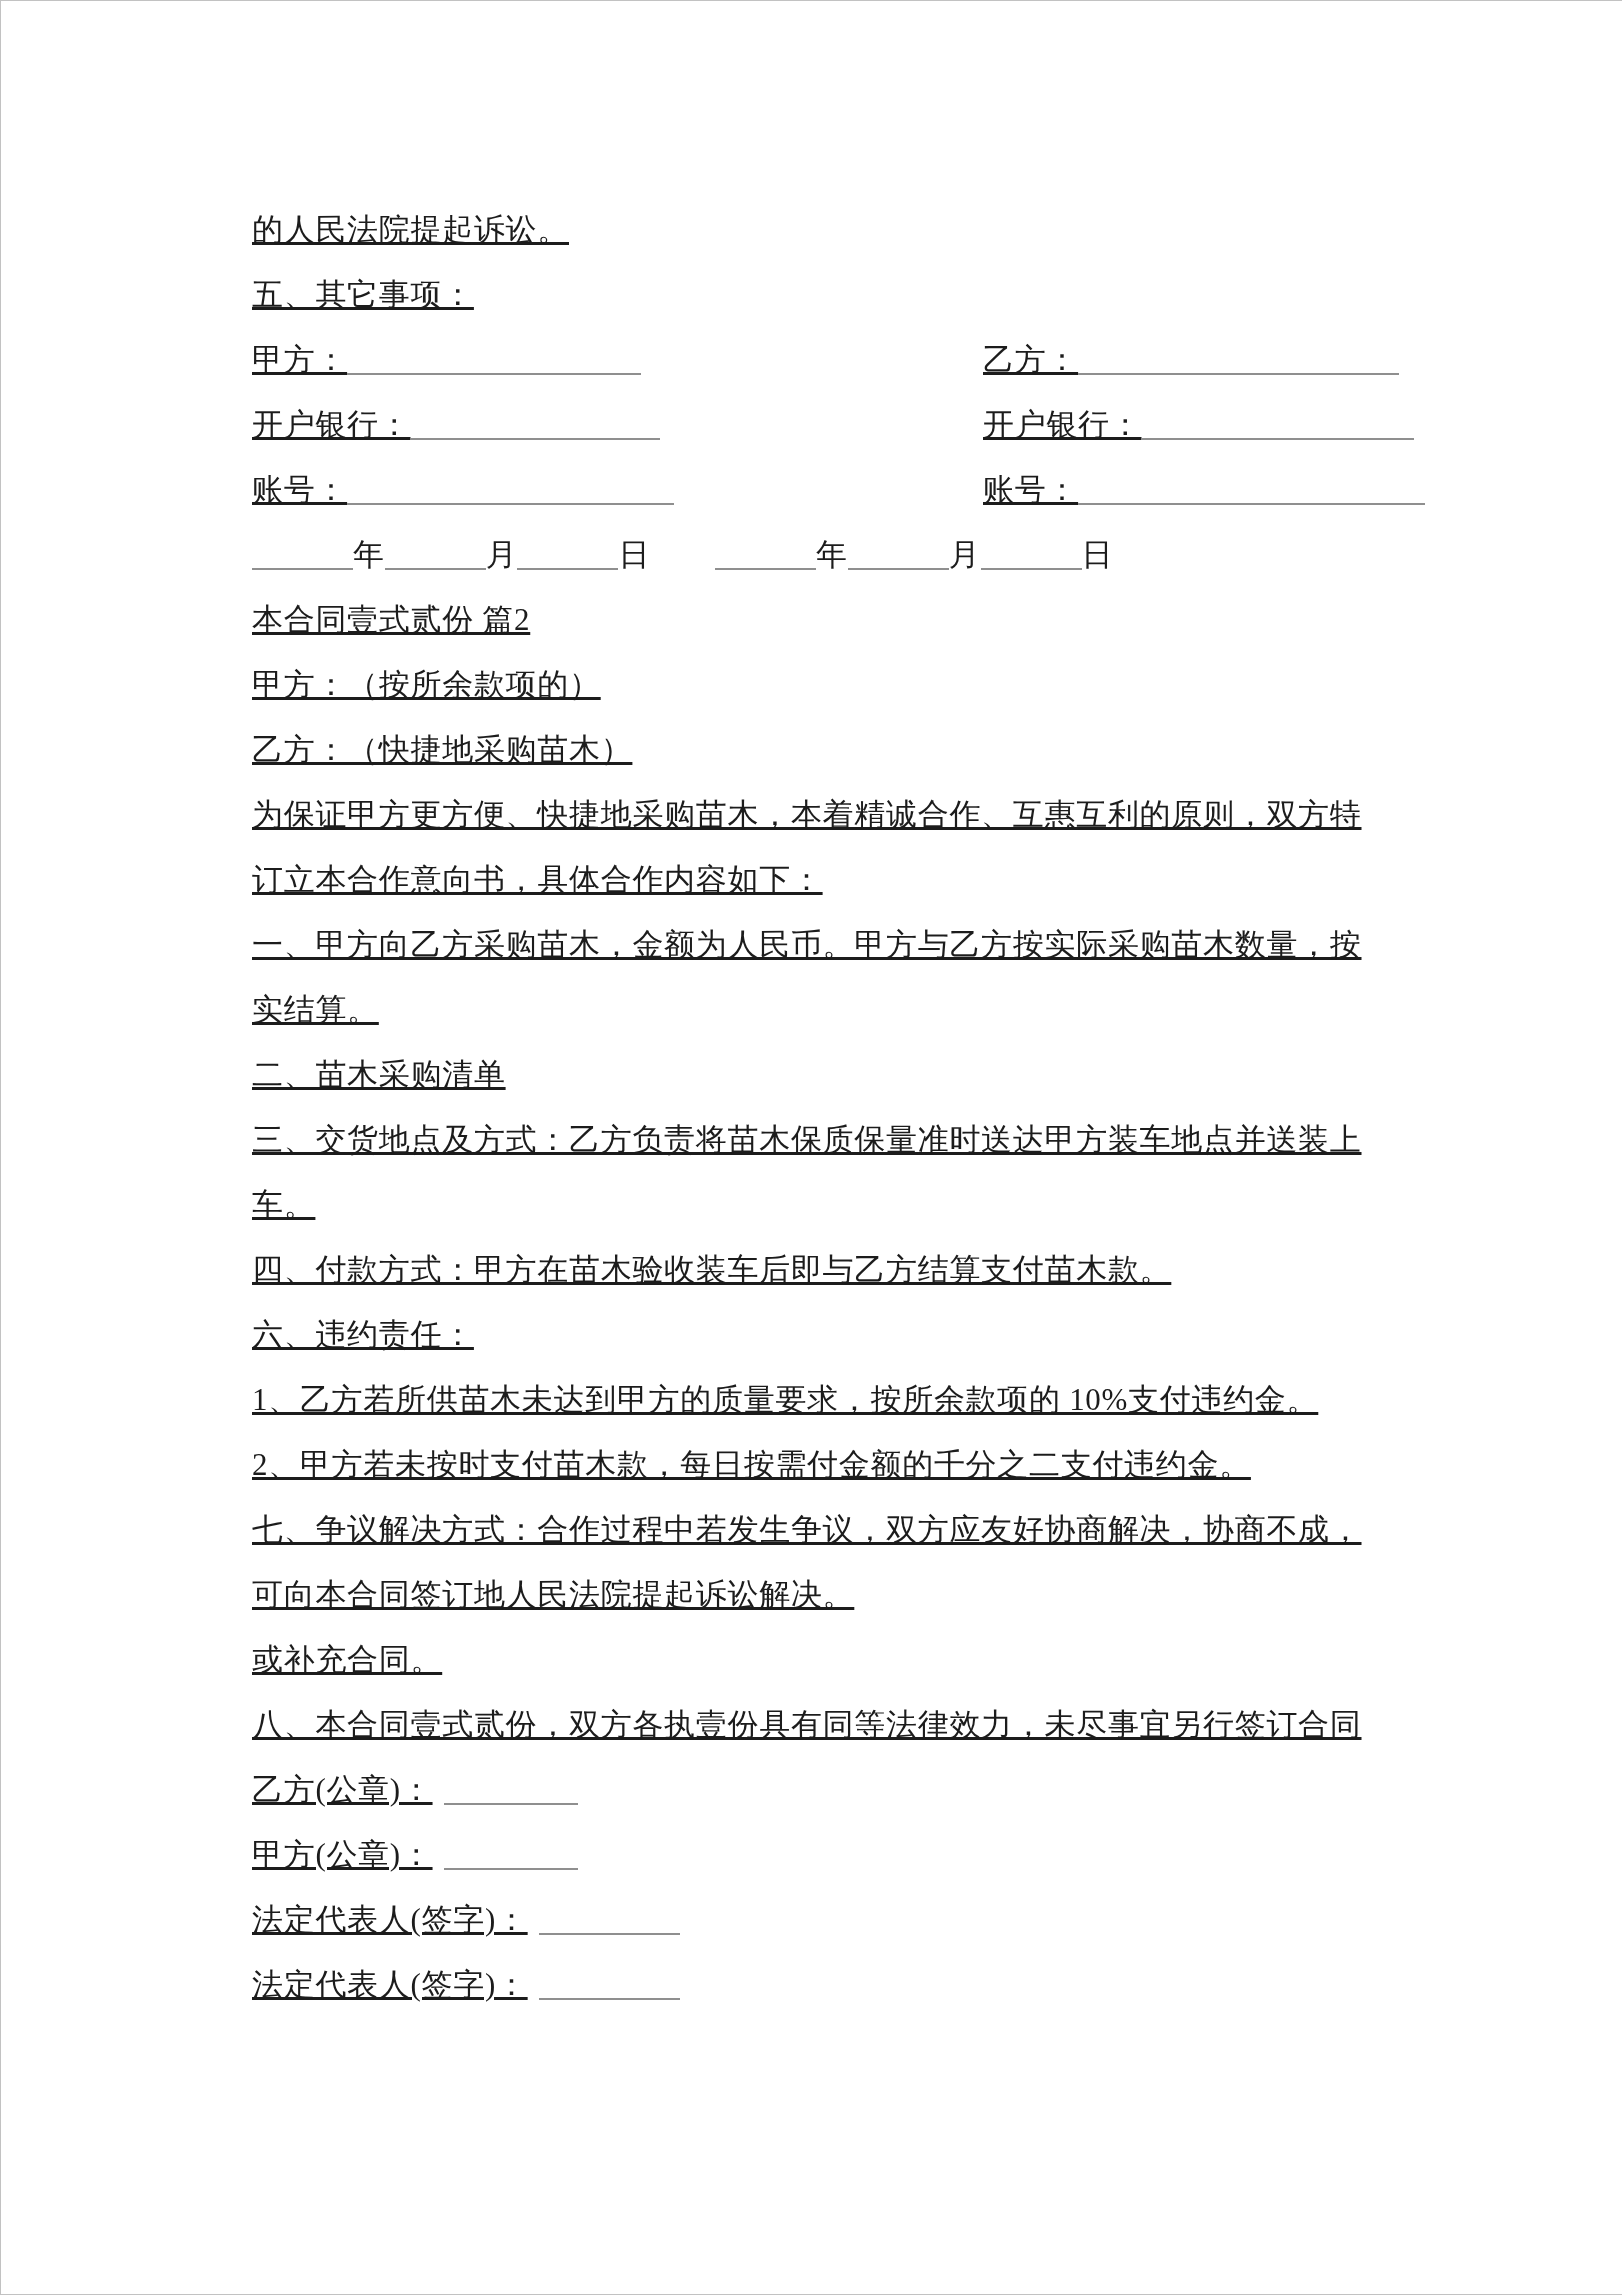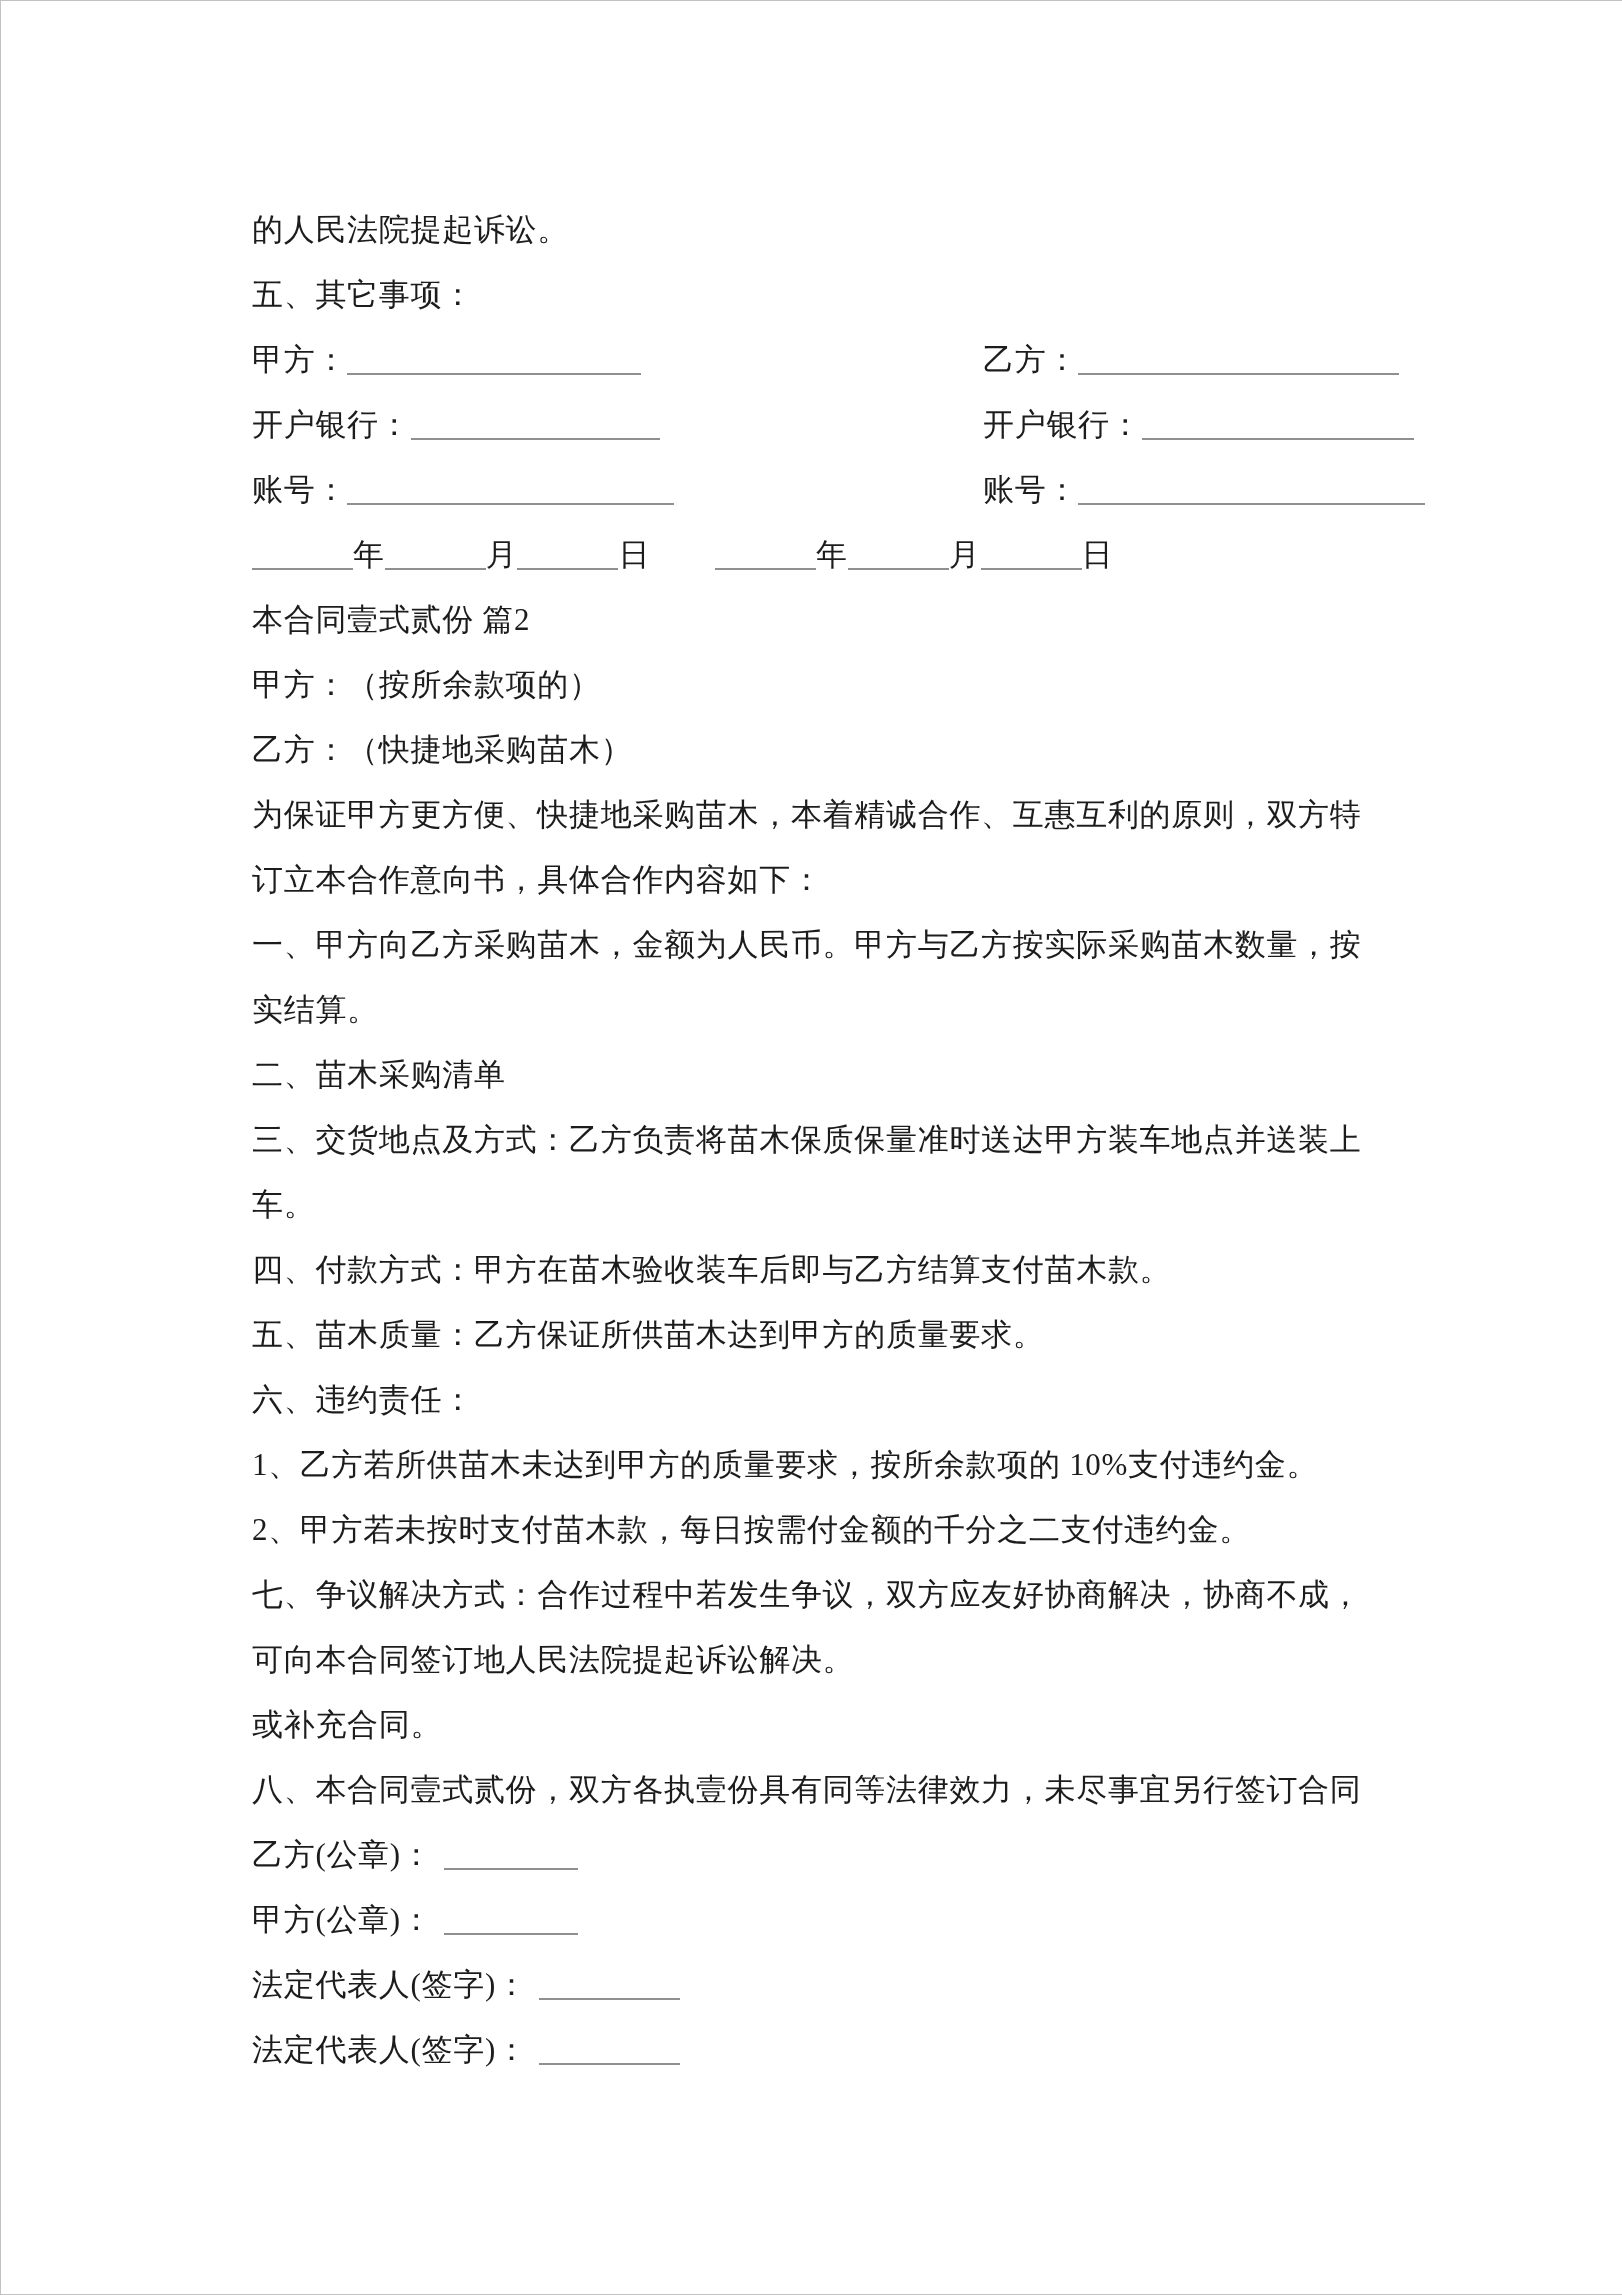--- a/index.html
+++ b/index.html
@@ -23,20 +23,21 @@
     top: 196px;
     width: 1139px;
     font-size: 31px;
     letter-spacing: 0.7px;
     color: #1c1c1c;
   }
   .line {
     height: 65px;
     line-height: 65px;
     white-space: nowrap;
+    text-decoration: underline;
   }
   .blank {
     display: inline-block;
     height: 6.5px;
     border-bottom: 2px solid #8f8f8f;
     margin-bottom: -5.2px;
   }
   .pair {
     display: flex;
     align-items: baseline;
@@ -83,21 +84,20 @@
       <div class="line text">甲方：（按所余款项的）</div>
       <div class="line text">乙方：（快捷地采购苗木）</div>
       <div class="line text">为保证甲方更方便、快捷地采购苗木，本着精诚合作、互惠互利的原则，双方特</div>
       <div class="line text">订立本合作意向书，具体合作内容如下：</div>
       <div class="line text">一、甲方向乙方采购苗木，金额为人民币。甲方与乙方按实际采购苗木数量，按</div>
       <div class="line text">实结算。</div>
       <div class="line text">二、苗木采购清单</div>
       <div class="line text">三、交货地点及方式：乙方负责将苗木保质保量准时送达甲方装车地点并送装上</div>
       <div class="line text">车。</div>
       <div class="line text">四、付款方式：甲方在苗木验收装车后即与乙方结算支付苗木款。</div>
-      <div class="line text">五、苗木质量：乙方保证所供苗木达到甲方的质量要求。</div>
       <div class="line text">六、违约责任：</div>
       <div class="line text">1、乙方若所供苗木未达到甲方的质量要求，按所余款项的 10%支付违约金。</div>
       <div class="line text">2、甲方若未按时支付苗木款，每日按需付金额的千分之二支付违约金。</div>
       <div class="line text">七、争议解决方式：合作过程中若发生争议，双方应友好协商解决，协商不成，</div>
       <div class="line text">可向本合同签订地人民法院提起诉讼解决。</div>
       <div class="line text">或补充合同。</div>
       <div class="line text">八、本合同壹式贰份，双方各执壹份具有同等法律效力，未尽事宜另行签订合同</div>
       <div class="line sign"><span>乙方(公章)：</span><span class="blank sign-blank" style="width: 134px;"></span></div>
       <div class="line sign"><span>甲方(公章)：</span><span class="blank sign-blank" style="width: 134px;"></span></div>
       <div class="line sign"><span>法定代表人(签字)：</span><span class="blank sign-blank" style="width: 141px;"></span></div>

